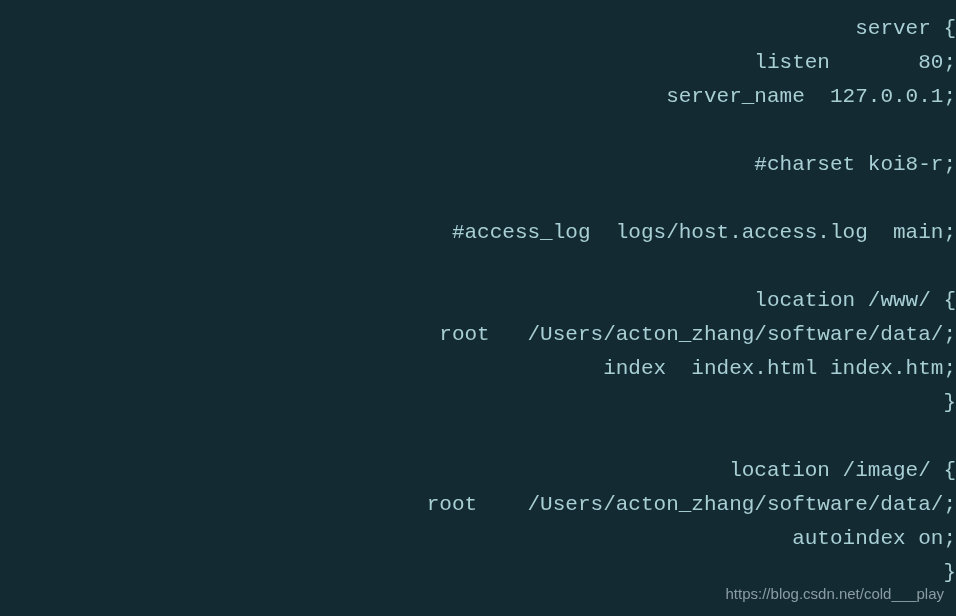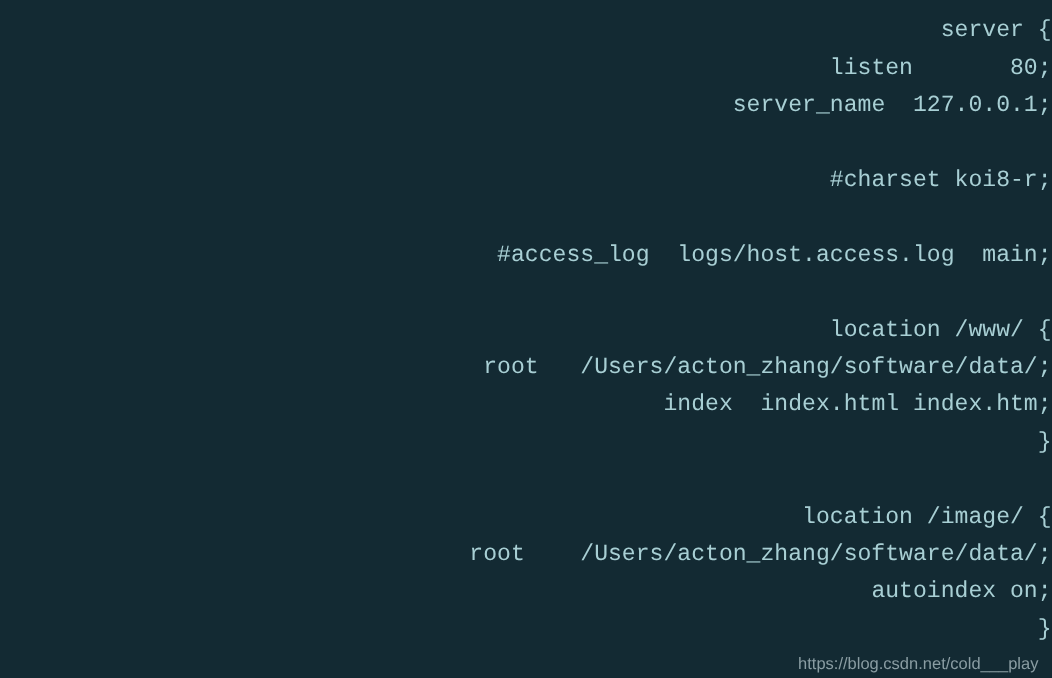--- a/index.html
+++ b/index.html
@@ -19,21 +19,21 @@
       padding: 12px 0 0 44px;
       position: relative;
       overflow: hidden;
     }
     pre {
       white-space: pre;
       font-family: inherit;
     }
     .watermark {
       position: absolute;
-      bottom: 0;
+      bottom: 10px;
       right: 12px;
       font-size: 15px;
       color: #8a9da3;
       font-family: Arial, sans-serif;
     }
   </style>
 </head>
 <body>
 
 <pre><span>server {</span>

